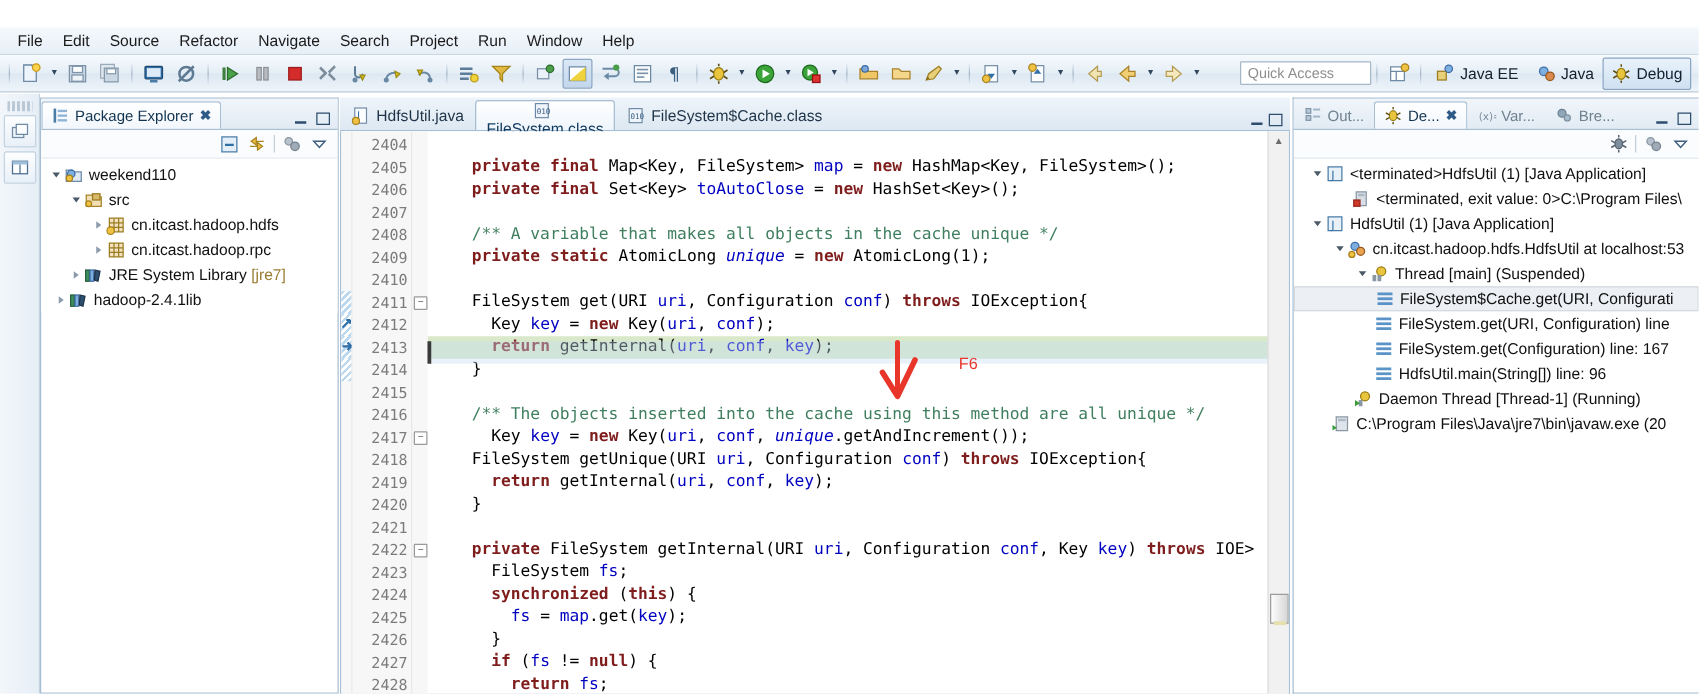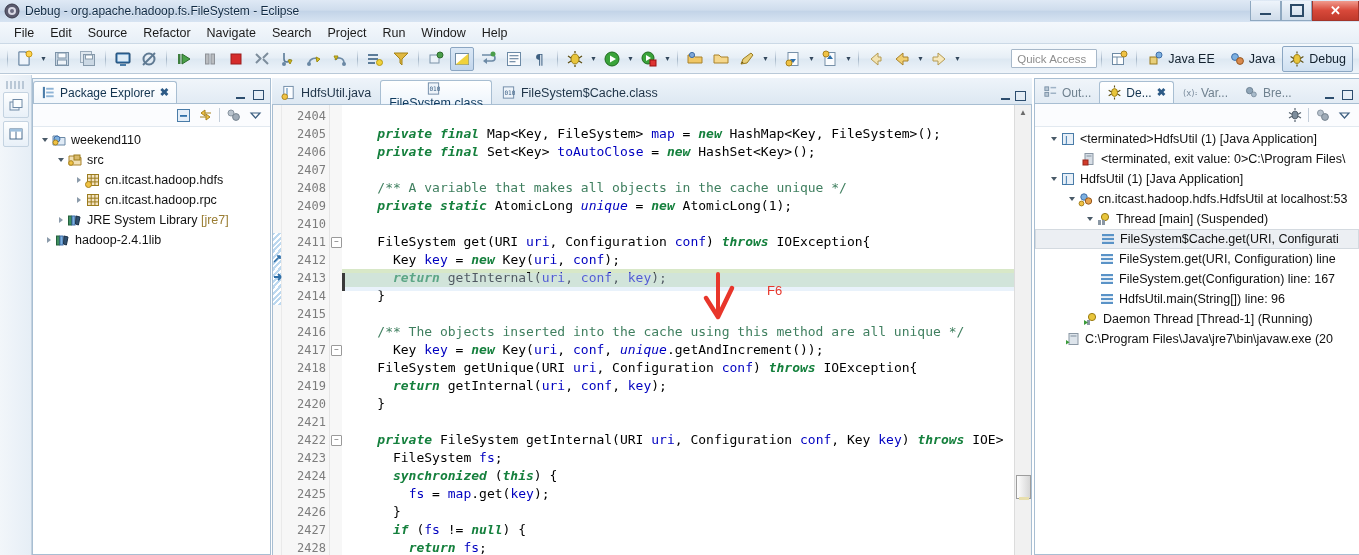--- a/index.html
+++ b/index.html
@@ -48,21 +48,21 @@
     display:flex;align-items:center;box-sizing:border-box;padding-left:3px;
   }
   .tbtn{width:22px;height:22px;display:flex;align-items:center;justify-content:center;
         border:1px solid transparent;border-radius:2px;margin:0 1px;flex:0 0 auto;}
   .tbtn.pressed{border-color:#8ba6c2;background:linear-gradient(to bottom,#dbe8f6,#c2d6ec);}
   .tcaret{width:11px;height:22px;display:flex;align-items:center;justify-content:center;
           color:#33475c;font-size:7px;flex:0 0 auto;}
   .tsep{width:1px;height:18px;margin:0 4px;
         background:linear-gradient(to bottom,rgba(160,175,190,0),#a5b6c7,rgba(160,175,190,0));flex:0 0 auto;}
   .qaccess{
-    margin-left:8px;width:86px;height:19px;background:#ffffff;border:1px solid #a7b8c9;
+    margin-left:8px;width:105px;height:19px;background:#ffffff;border:1px solid #a7b8c9;
     border-radius:1px;display:flex;align-items:center;padding-left:5px;box-sizing:border-box;
     font-size:11.5px;color:#8e8e8e;flex:0 0 auto;
   }
   .persp{display:flex;align-items:center;height:24px;padding:0 6px;border:1px solid transparent;
          border-radius:2px;font-size:12.5px;color:#13212e;flex:0 0 auto;}
   .persp.active{border-color:#8ba6c2;background:linear-gradient(to bottom,#e9f2fb,#cfe0f1);}
   .persp .pi{width:16px;height:16px;margin-right:4px;flex:0 0 auto;}
 
   
   .fastbar{
@@ -120,21 +120,21 @@
      box-sizing:border-box;overflow:hidden;}
   .codewrap{position:relative;display:flex;height:100%;}
   .gutter{width:8px;background:#f7f7f7;border-right:1px solid #eaeaea;flex:0 0 auto;position:relative;}
   .linenos{width:48px;background:#f7f7f7;flex:0 0 auto;padding-top:2px;text-align:right;
      box-sizing:border-box;padding-right:3px;border-right:1px solid #e5e5e5;}
   .codecol{flex:1 1 auto;position:relative;padding-top:2px;overflow:hidden;}
   .ln{height:18px;line-height:18px;font-family:"DejaVu Sans Mono", monospace;font-size:12px;color:#7c7c7c;}
   .cl{height:18px;line-height:18px;font-family:"DejaVu Sans Mono", monospace;font-size:13px;
       color:#000;white-space:pre;padding-left:4px;}
   .cl.hl{background:#d8e8c8;}
-  .kw{color:#15803d;font-weight:bold;font-style:italic;}
+  .kw{color:#7f1d1d;font-weight:bold;}
   .cm{color:#3f7f5f;}
   .fld{color:#0000c0;}
   .ital{color:#0000c0;font-style:italic;}
 
   .fold{position:absolute;left:1px;width:9px;height:9px;border:1px solid #9a9a9a;background:#fff;
         border-radius:1px;font-size:8px;line-height:7px;text-align:center;color:#555;}
   .bphint{position:absolute;left:0;width:8px;height:18px;}
   .scrollv{position:absolute;right:0;top:0;width:16px;height:100%;background:#f1f1f1;border-left:1px solid #dcdcdc;}
   .scrollv .arrow{height:15px;display:flex;align-items:center;justify-content:center;color:#6b6b6b;font-size:8px;}
   .scrollv .thumb{position:absolute;left:1px;width:13px;height:22px;border:1px solid #9d9d9d;
@@ -157,37 +157,20 @@
   .twarr{width:0;height:0;border-left:4px solid #4a5a68;border-top:3.5px solid transparent;border-bottom:3.5px solid transparent;}
   .twarr.open{border-left:3.5px solid transparent;border-right:3.5px solid transparent;
               border-top:4px solid #4a5a68;border-bottom:none;}
   .twarr.closed{border-left:4px solid #8b9bab;border-top:3.5px solid transparent;border-bottom:3.5px solid transparent;}
 </style>
 </head>
 <body>
 
 <div class="app">
 
-  <div class="titlebar">
-    <svg class="tb-icon" viewBox="0 0 16 16">
-      <circle cx="8" cy="8" r="7" fill="#5a5a6e" stroke="#3a3a4a"></circle>
-      <circle cx="8" cy="8" r="4" fill="#d8d8e4"></circle>
-      <circle cx="8" cy="8" r="2" fill="#6a6a80"></circle>
-    </svg>
-    <span class="tb-text">Debug - org.apache.hadoop.fs.FileSystem - Eclipse</span>
-    <div class="winbtns">
-      <div class="wb">
-        <span style="display:block;width:11px;height:2px;background:#2b4a68;margin-top:7px;"></span>
-      </div>
-      <div class="wb">
-        <span style="display:block;width:10px;height:9px;border:2px solid #2b4a68;"></span>
-      </div>
-      <div class="wb close">✕</div>
-    </div>
-  </div>
 
   <div class="menubar">
     <div class="mi">File</div>
     <div class="mi">Edit</div>
     <div class="mi">Source</div>
     <div class="mi">Refactor</div>
     <div class="mi">Navigate</div>
     <div class="mi">Search</div>
     <div class="mi">Project</div>
     <div class="mi">Run</div>

